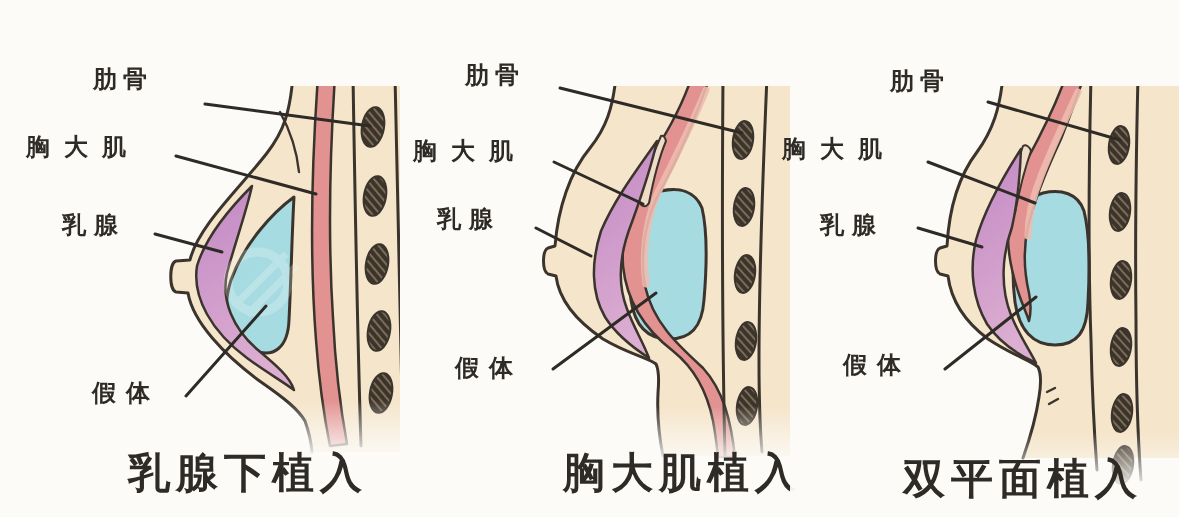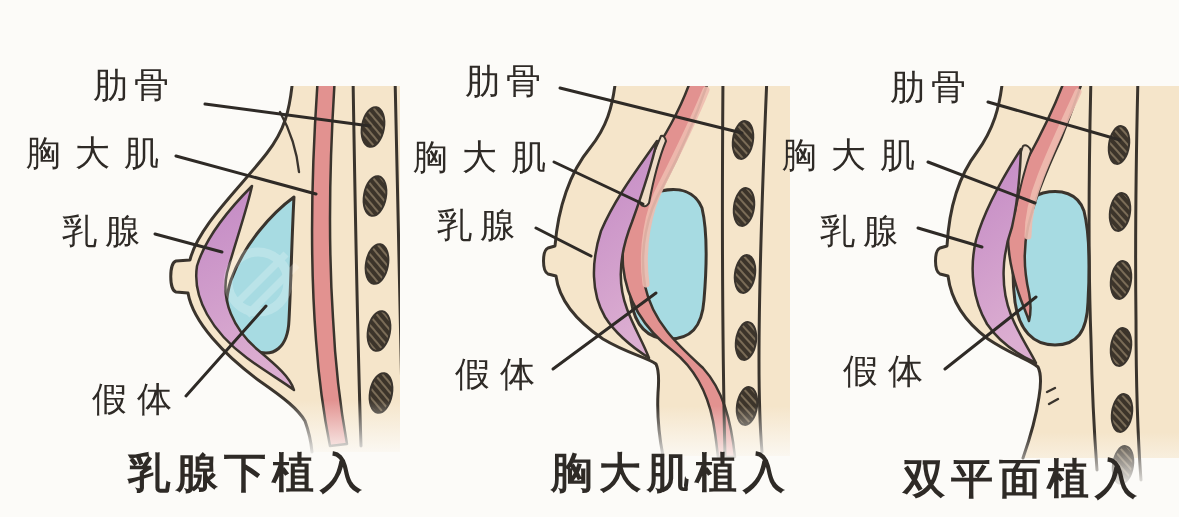--- a/index.html
+++ b/index.html
@@ -6,21 +6,21 @@
     --c-background:#fcfbf8; --c-outline:#3a342d; --c-text:#2e2a26;
     --c-skin:#f5e5ca; --c-muscle:#e29290; --c-muscle-light:#eebbaf;
     --c-gland-top:#c288c4; --c-gland-bottom:#dcaed1; --c-implant:#a7dbe2;
     --c-rib-fill:#3c342a; --c-rib-hatch:#8a7a62; --c-sliver:#eedcc6;
   }
   html,body{margin:0;padding:0;}
   body{background:var(--c-background);font-family:"Liberation Sans","DejaVu Sans",sans-serif;}
   #figure{position:relative;width:1179px;height:517px;background:var(--c-background);overflow:hidden;}
   .panel{position:absolute;top:0;height:517px;}
   .panel svg{position:absolute;left:0;top:0;}
-  .lbl{position:absolute;font-weight:400;font-size:35px;line-height:1.1;color:var(--c-text);white-space:nowrap;}
+  .lbl{position:absolute;font-weight:700;font-size:24px;line-height:1.1;color:var(--c-text);white-space:nowrap;}
   .title{position:absolute;font-weight:700;font-size:42px;line-height:1.1;letter-spacing:6px;color:var(--c-text);white-space:nowrap;}
   .f-skin{fill:var(--c-skin);}
   .f-muscle{fill:var(--c-muscle);stroke:var(--c-outline);stroke-width:2.5;stroke-linejoin:round;}
   .f-implant{fill:var(--c-implant);stroke:var(--c-outline);stroke-width:3;stroke-linejoin:round;}
   .f-sliver{fill:var(--c-sliver);stroke:var(--c-outline);stroke-width:2;stroke-linejoin:round;}
   .f-ribfill{fill:var(--c-rib-fill);}
   .s-hatch{stroke:var(--c-rib-hatch);stroke-width:1.6;}
   .s-out{stroke:var(--c-outline);stroke-width:3;fill:none;stroke-linecap:round;stroke-linejoin:round;}
   .s-thin{stroke:var(--c-outline);stroke-width:2.4;fill:none;stroke-linecap:round;}
   .s-lead{stroke:var(--c-text);stroke-width:3;fill:none;stroke-linecap:round;}
@@ -134,21 +134,21 @@
         <path class="s-lead" d="M154,162 L243,204"></path>
         <path class="s-lead" d="M136,228 L191,256"></path>
         <path class="s-lead" d="M153,369 L256,293"></path>
       </g>
       <rect x="0" y="406" width="390" height="75" fill="url(#fd2)"></rect>
     </svg>
     <div class="lbl" style="left:65px;top:62px;letter-spacing:6px;">肋骨</div>
     <div class="lbl" style="left:13px;top:138px;letter-spacing:14px;">胸大肌</div>
     <div class="lbl" style="left:37px;top:206px;letter-spacing:8px;">乳腺</div>
     <div class="lbl" style="left:55px;top:355px;letter-spacing:10px;">假体</div>
-    <div class="title" style="left:151px;top:450px;">胸大肌植入</div>
+    <div class="title" style="left:163px;top:450px;">胸大肌植入</div>
   </div>
 
   <div class="panel" style="left:790px;width:389px;">
     <svg width="389" height="517" viewBox="0 0 389 517">
       <defs>
         <linearGradient id="gl3" x1="0" y1="0" x2="0.25" y2="1">
           <stop offset="0" class="g-gt"></stop>
             <stop offset="1" class="g-gb"></stop>
         </linearGradient>
         <pattern id="hatch3" width="6" height="6" patternUnits="userSpaceOnUse" patternTransform="rotate(40)">

